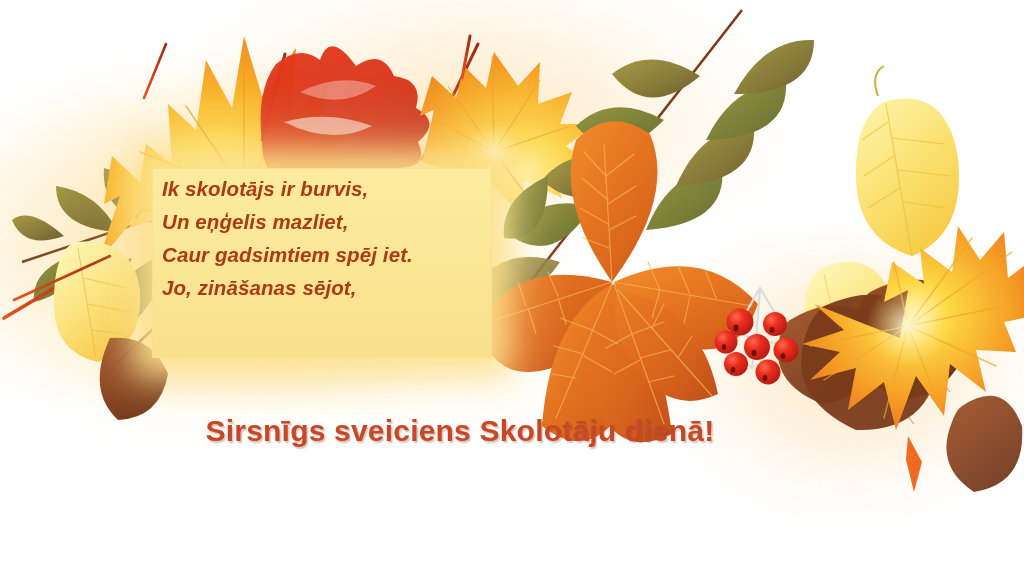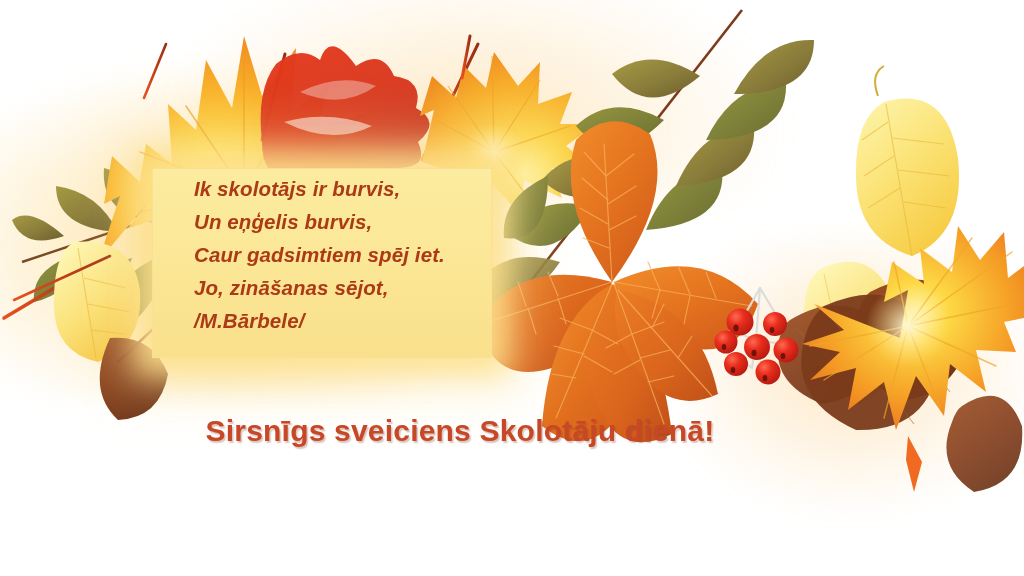--- a/index.html
+++ b/index.html
@@ -39,21 +39,21 @@
     box-shadow:0 0 26px 16px rgba(253,224,140,.85),
                0 0 52px 30px rgba(253,228,160,.45);
     border:1px solid rgba(250,222,150,.9);
   }
   #quote-lines{
     position:absolute;left:162px;top:172px;width:330px;
     font-style:italic;font-weight:600;
     font-size:20.5px;line-height:33px;
     color:#ab3a17;letter-spacing:.1px;white-space:nowrap;
   }
-  #quote-lines div{height:33px;margin-left:32px;}
+  #quote-lines div{height:33px;}
   
   #greeting{
     position:absolute;left:0;top:414px;width:1024px;text-align:center;
     font-size:30px;font-weight:bold;letter-spacing:.2px;
     color:#c74726;
     text-shadow:1.5px 1.5px 1.5px rgba(120,60,40,.30);
     padding-left:4px;
   }
   #greeting span{display:inline-block;transform:translateX(-56px);}
 </style>
@@ -421,23 +421,22 @@
       <path d="M166 44 L144 98" stroke="url(#gStem)" stroke-width="2.6" stroke-linecap="round" fill="none"></path>
       <path d="M14 300 L110 256" stroke="url(#gStem)" stroke-width="2.6" stroke-linecap="round" fill="none"></path>
       <path d="M118 362 L152 330" stroke="#8a3a1a" stroke-width="2.6" stroke-linecap="round" fill="none"></path>
     </g>
   </svg>
   </div>
 
   <div id="quote-box"></div>
   <div id="quote-lines">
     <div>Ik skolotājs ir burvis,</div>
-    <div>Un eņģelis burvis,</div>
+    <div>Un eņģelis mazliet,</div>
     <div>Caur gadsimtiem  spēj iet.</div>
     <div>Jo, zināšanas sējot,</div>
-    <div>/M.Bārbele/</div>
   </div>
 
   <div id="greeting">
     <span>Sirsnīgs sveiciens Skolotāju dienā!</span>
   </div>
 
 </div>
 
 </body></html>

